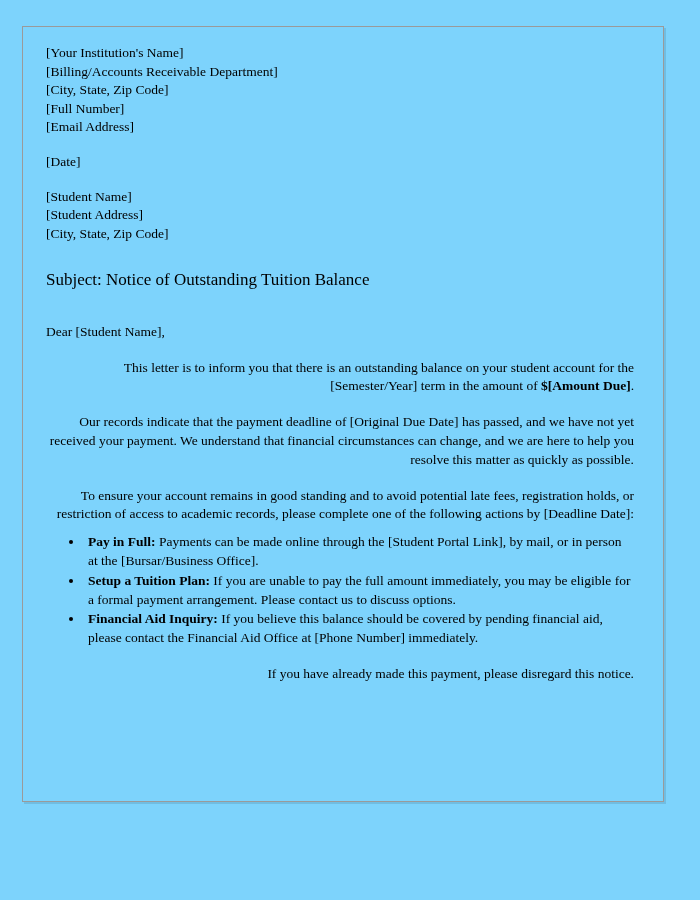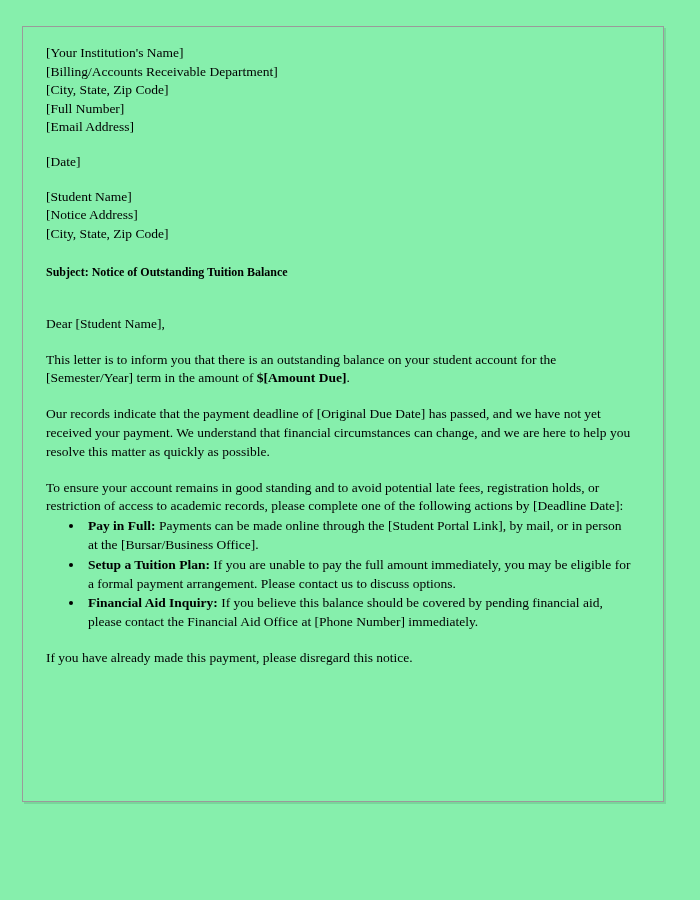--- a/index.html
+++ b/index.html
@@ -11,21 +11,21 @@
     width: 700px;
     height: 900px;
     font-family: "Liberation Serif", serif;
     color: #000000;
     overflow: hidden;
   }
   .page {
     position: relative;
     width: 700px;
     height: 900px;
-    background: #86efac;
+    background: #7dd3fc;
     box-sizing: border-box;
   }
   
   .page-frame {
     position: absolute;
     left: 22px;
     top: 26px;
     right: 36px;
     bottom: 98px;
     border: 1px solid #9a9a9a;
@@ -39,38 +39,38 @@
     width: 588px;
     box-sizing: border-box;
   }
   .addr-line {
     font-size: 13.5px;
     line-height: 18.6px;
     white-space: nowrap;
   }
   .spacer-sm { height: 16px; }
   .subject {
-    font-size: 12px;
-    font-weight: bold;
+    font-size: 17px;
+    font-weight: normal;
     line-height: 18.6px;
-    margin-top: 20px;
+    margin-top: 28px;
   }
   .salutation {
     font-size: 13.5px;
     line-height: 18.6px;
     margin-top: 33px;
   }
   p.body-par {
     font-size: 13.5px;
     line-height: 18.8px;
     margin: 17px 0 0 0;
-    text-align: left;
+    text-align: right;
   }
   ul.actions {
-    margin: 1px 0 0 0;
+    margin: 9px 0 0 0;
     padding-left: 38px;
     list-style-type: disc;
   }
   ul.actions li {
     font-size: 13.5px;
     line-height: 18.8px;
     margin-bottom: 1px;
     padding-left: 4px;
   }
   ul.actions li b { font-weight: bold; }
@@ -93,21 +93,21 @@
     </div>
 
     <div class="spacer-sm"></div>
 
     <div class="addr-line">[Date]</div>
 
     <div class="spacer-sm"></div>
 
     <div>
       <div class="addr-line">[Student Name]</div>
-      <div class="addr-line">[Notice Address]</div>
+      <div class="addr-line">[Student Address]</div>
       <div class="addr-line">[City, State, Zip Code]</div>
     </div>
 
     <div class="subject">Subject: Notice of Outstanding Tuition Balance</div>
 
     <div class="salutation">Dear [Student Name],</div>
 
     <p class="body-par"><span>This letter is to inform you that there is an outstanding balance on your student account for the [Semester/Year] term in the amount of </span><b>$[Amount Due]</b><span>.</span></p>
 
     <p class="body-par">Our records indicate that the payment deadline of [Original Due Date] has passed, and we have not yet received your payment. We understand that financial circumstances can change, and we are here to help you resolve this matter as quickly as possible.</p>

